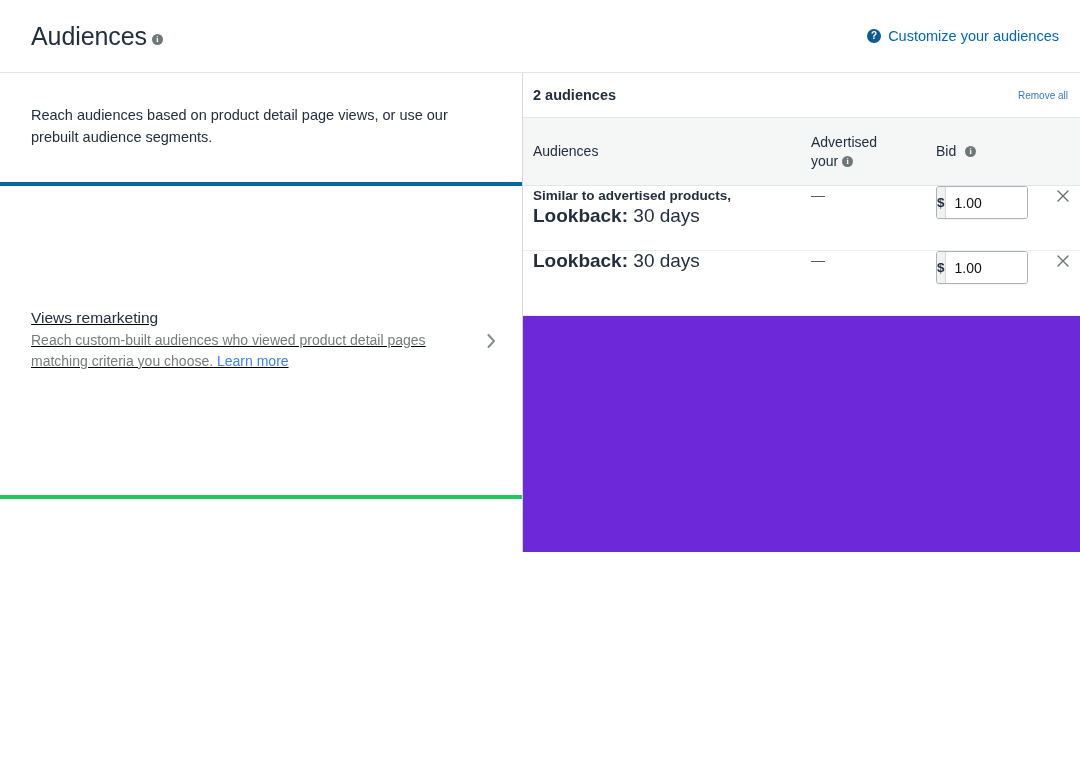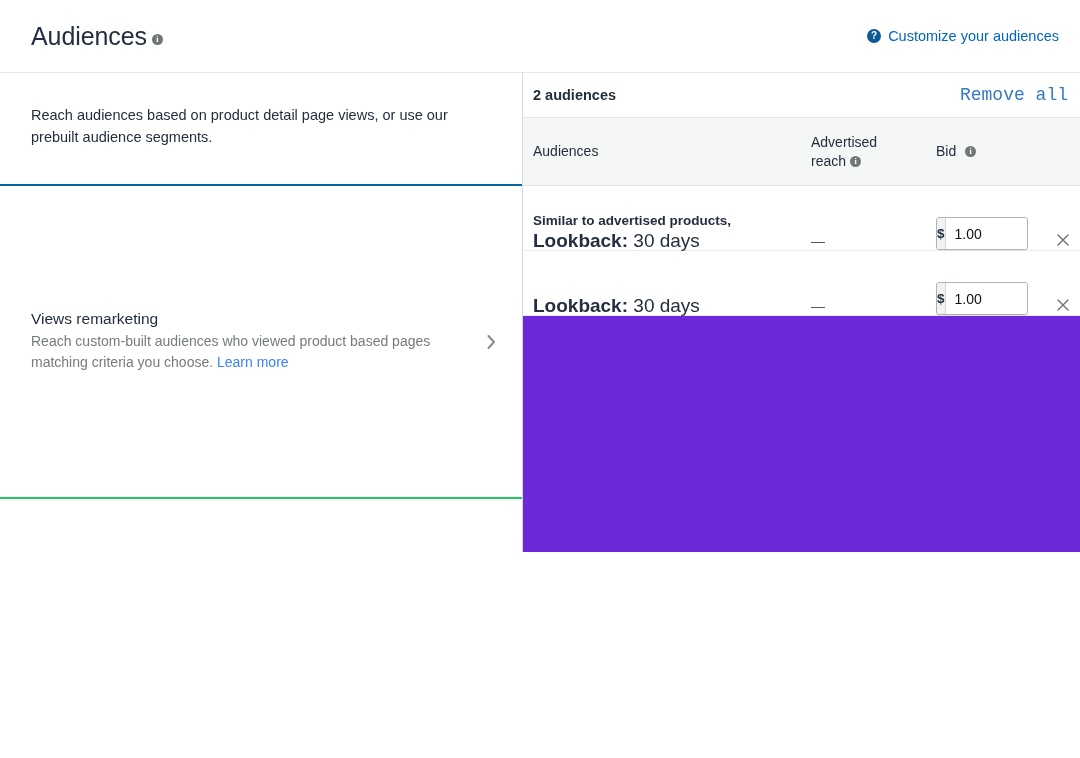--- a/index.html
+++ b/index.html
@@ -110,37 +110,37 @@
     width: 523px;
     height: 685px;
     background: #ffffff;
     border-right: 1px solid #d5d9d9;
     display: flex;
     flex-direction: column;
   }
 
   .intro-block {
     height: 113px;
-    border-bottom: 2px solid #0369a1;
+    border-bottom: 4px solid #0369a1;
     padding: 31px 40px 0 31px;
   }
   .intro-text {
     font-size: 14.5px;
     line-height: 22px;
     color: #232f3e;
   }
 
   .option-block {
     position: relative;
     padding: 0 31px;
     display: flex;
     align-items: center;
     cursor: pointer;
   }
-  .option-block.views { height: 313px; border-bottom: 2px solid #22c55e; }
+  .option-block.views { height: 313px; border-bottom: 4px solid #22c55e; text-decoration: underline; }
   .option-block.amazon { height: 259px; }
 
   .option-inner { width: 100%; padding-right: 34px; }
 
   .option-title-row {
     display: flex;
     align-items: center;
     gap: 8px;
     margin-bottom: 3px;
   }
@@ -201,41 +201,40 @@
     align-items: center;
     justify-content: space-between;
     padding: 0 12px 0 10px;
   }
   .count-label {
     font-size: 14.5px;
     font-weight: 700;
     color: #232f3e;
   }
   .remove-all {
-    font-size: 18px;
+    font-size: 10px;
     color: #3779c4;
     text-decoration: none;
     cursor: pointer;
-    font-family: Liberation Mono, monospace;
   }
 
   
   .aud-table { width: 100%; }
   .thead-row {
     height: 68px;
     background: #f5f6f6;
     border-bottom: 1px solid #e3e6e6;
     display: flex;
     align-items: center;
   }
   .tbody-row {
     background: #ffffff;
     border-bottom: 1px solid #eceeee;
     display: flex;
-    align-items: flex-end;
+    align-items: flex-start;
     min-height: 65px;
   }
 
   .col-aud   { width: 288px; padding-left: 10px; }
   .col-reach { width: 125px; }
   .col-bid   { width: 110px; }
   .col-x     { width: 34px; display: flex; justify-content: center; }
 
   .th {
     font-size: 14px;
@@ -351,21 +350,21 @@
       <div class="intro-block">
         <p class="intro-text">Reach audiences based on product detail page views, or use our prebuilt audience segments.</p>
       </div>
 
       <div class="option-block views">
         <div class="option-inner">
           <div class="option-title-row">
             <span class="option-title">Views remarketing</span>
           </div>
           <div class="option-desc">
-            <span>Reach custom-built audiences who viewed product based pages matching criteria you choose.</span>
+            <span>Reach custom-built audiences who viewed product detail pages matching criteria you choose.</span>
             <a class="learn-more">Learn more</a>
           </div>
         </div>
         <span class="chevron">
           <svg width="9" height="14" viewBox="0 0 9 14" fill="none" aria-hidden="true">
             <path d="M1.5 1 L7 7 L1.5 13" stroke="#878d8d" stroke-width="2" stroke-linecap="round" stroke-linejoin="round"></path>
           </svg>
         </span>
       </div>
 
@@ -394,21 +393,21 @@
 
       <div class="aud-table">
 
         <div class="thead-row">
           <div class="col-aud">
             <span class="th">Audiences</span>
           </div>
           <div class="col-reach th th-reach">
             <div>Advertised</div>
             <div>
-              <span>reach</span><span class="ico-inline"></span>
+              <span>your</span><span class="ico-inline"></span>
             </div>
           </div>
           <div class="col-bid th">
             <span>Bid</span>
             <span class="ico-inline" style="margin-left:5px"></span>
           </div>
           <div class="col-x"></div>
         </div>
 
         <div class="tbody-row">

